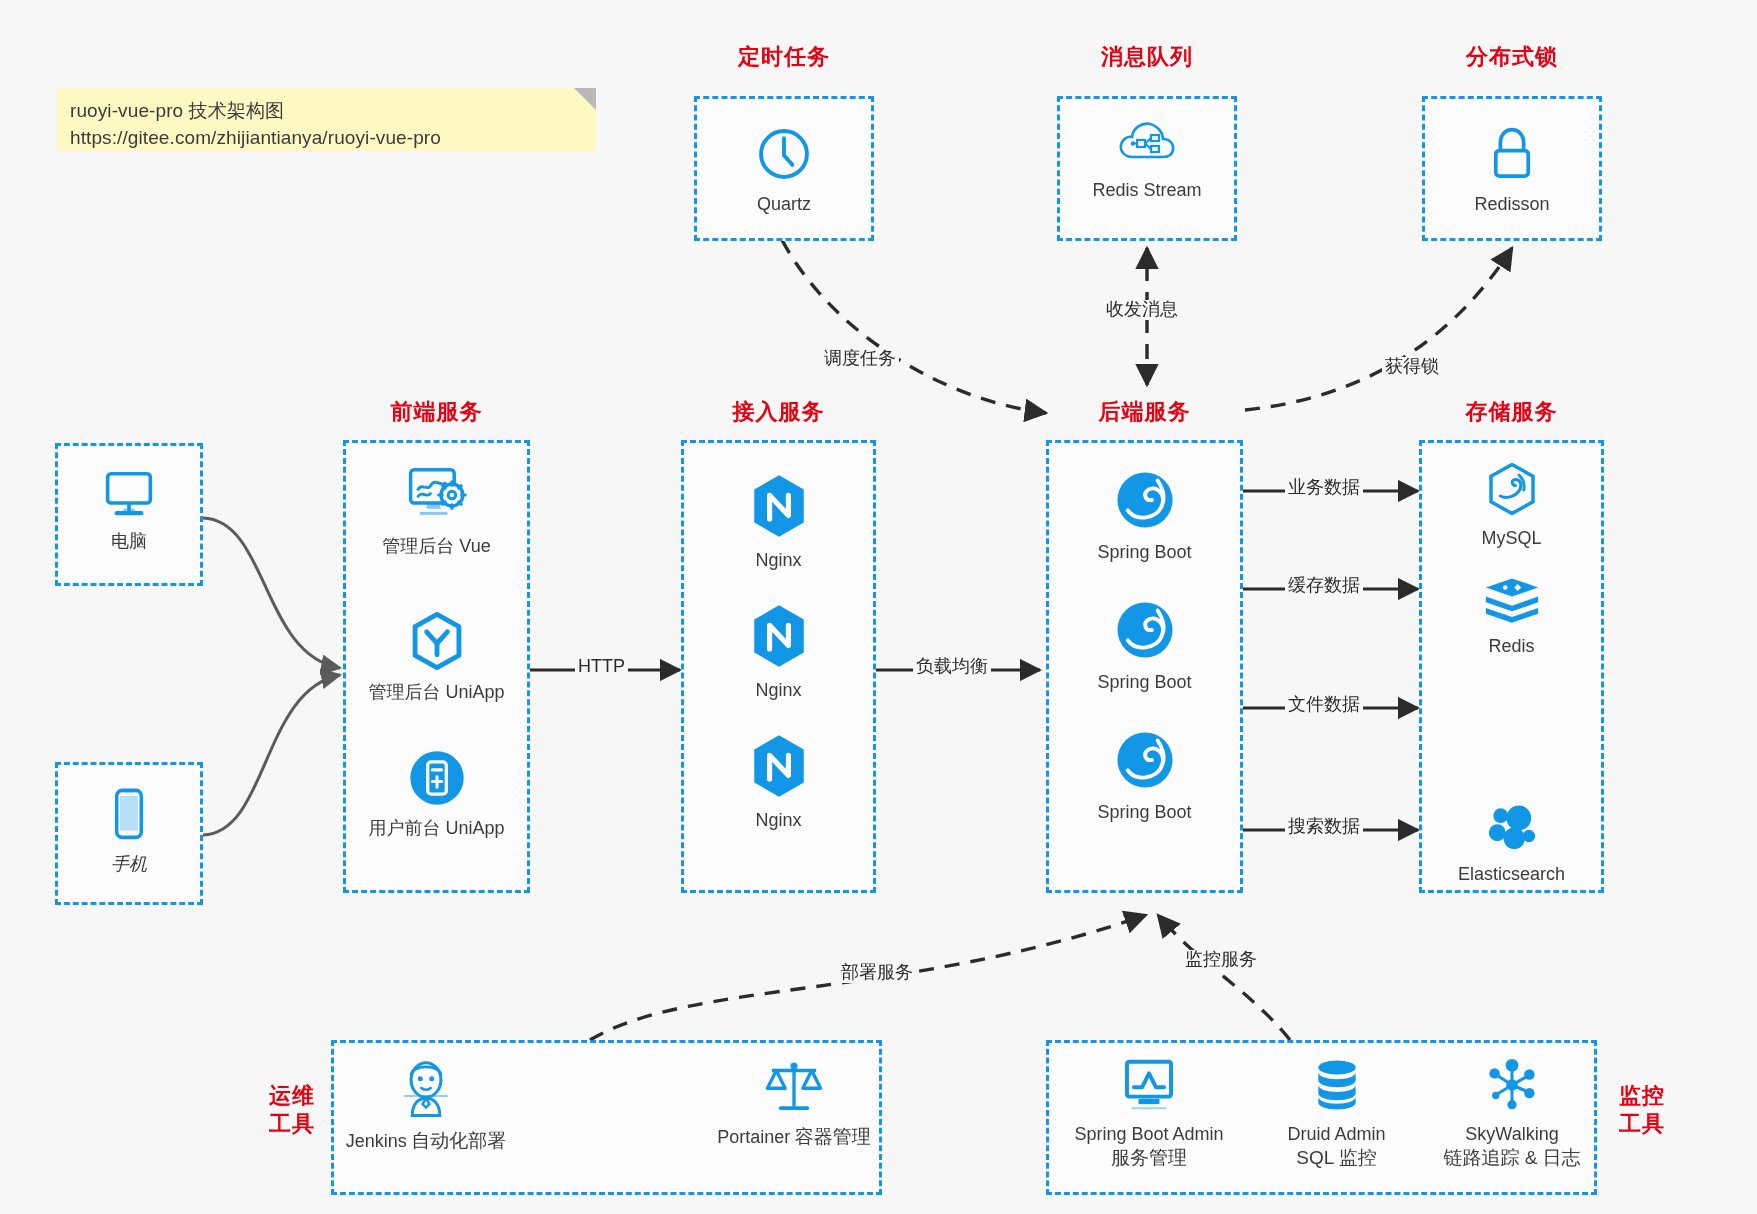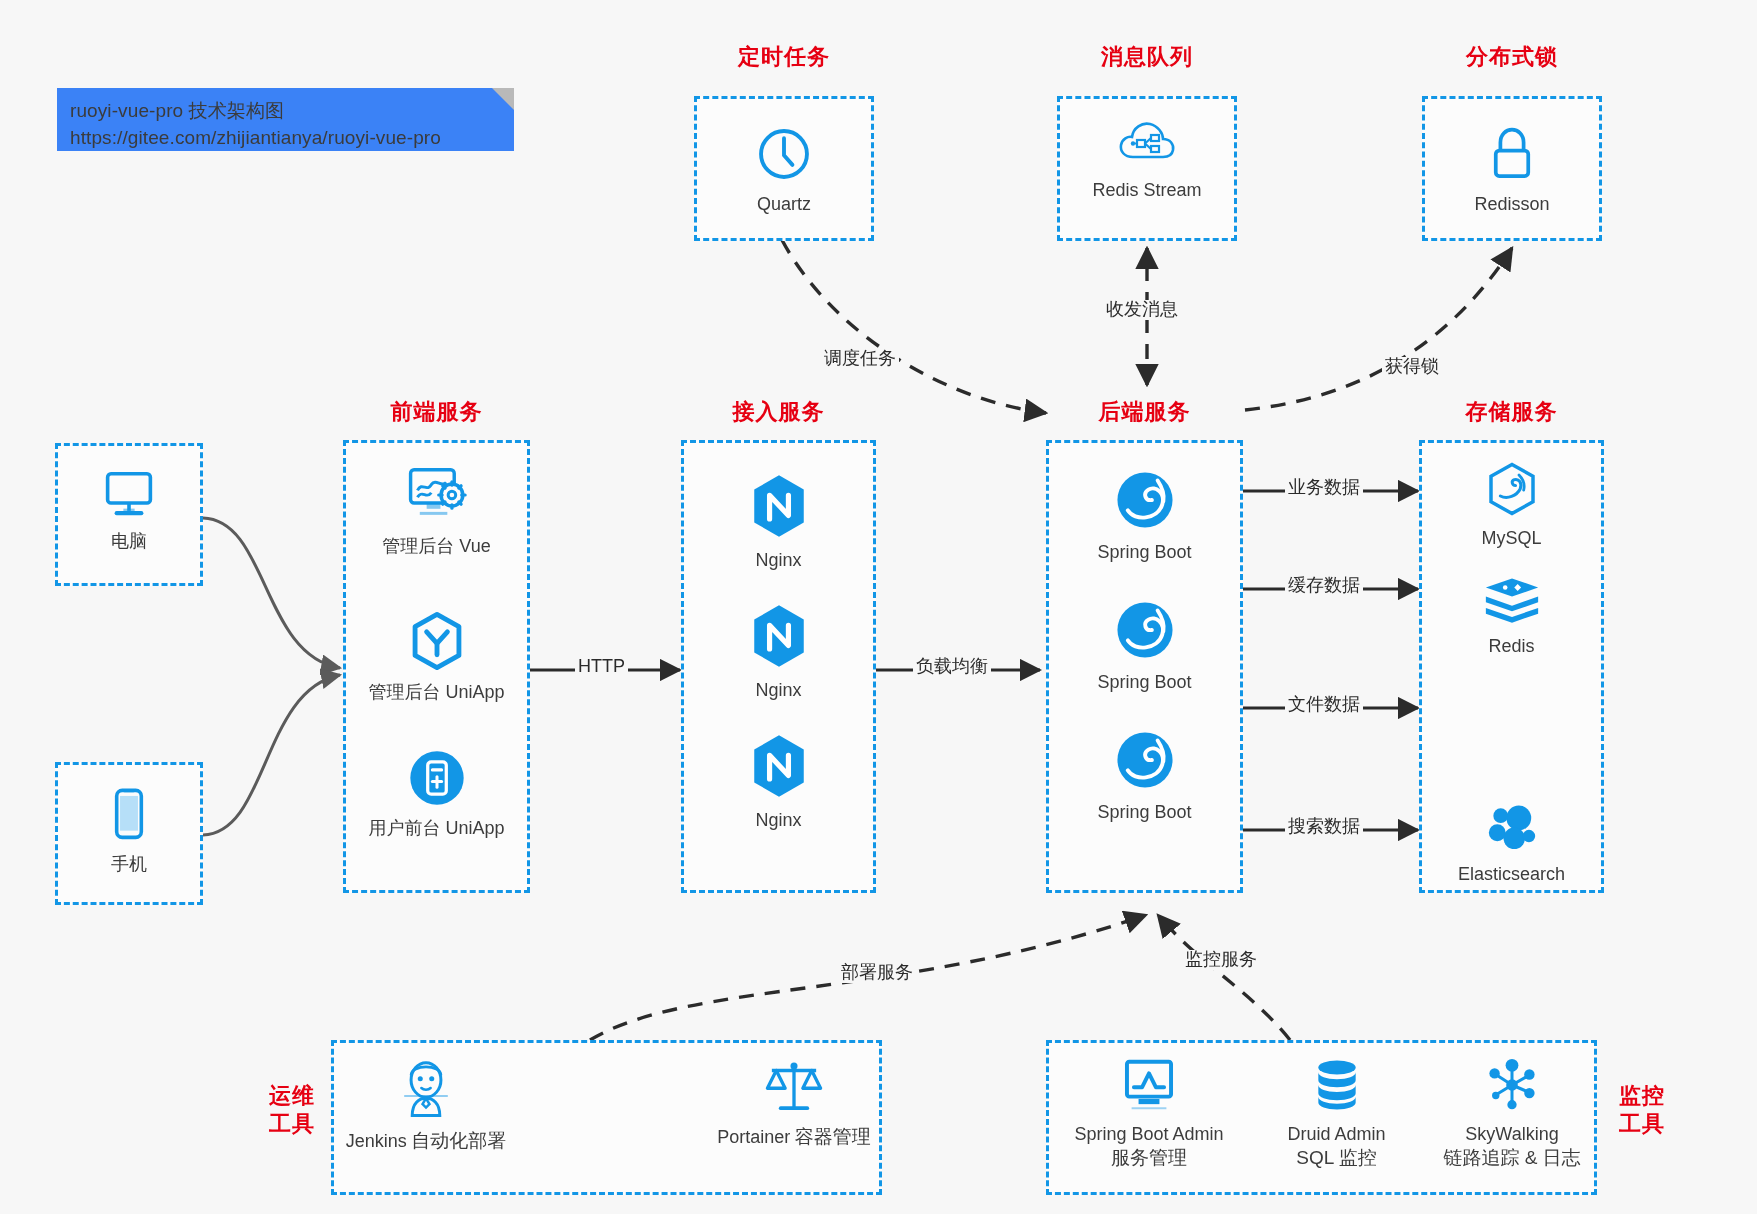--- a/index.html
+++ b/index.html
@@ -8,22 +8,22 @@
     width:1757px; height:1214px;
     background:#f7f7f7;
     font-family:"Liberation Sans","DejaVu Sans",sans-serif;
     position:relative;
     overflow:hidden;
   }
   #stage { position:absolute; left:0; top:0; width:1757px; height:1214px; }
 
   
   .note {
-    position:absolute; left:57px; top:88px; width:457px; height:63px;
-    background:#3b82f6;
+    position:absolute; left:57px; top:88px; width:539px; height:63px;
+    background:#fef9c3;
     padding:10px 0 0 13px;
     font-size:19px; color:#3b3b3b; line-height:1.42;
     letter-spacing:.1px;
   }
   .note .fold {
     position:absolute; right:0; top:0; width:0; height:0;
     border-left:22px solid transparent;
     border-top:22px solid #b9b9b9;
   }
   .note div { white-space:nowrap; }
@@ -169,21 +169,21 @@
           <path d="M24 31 L24 38" stroke="#1296e6" stroke-width="3.2"></path>
           <path d="M13 40 L35 40" stroke="#1296e6" stroke-width="3.6" stroke-linecap="round"></path>
           <rect x="19" y="36" width="10" height="4" fill="#1296e6" opacity=".5"></rect>
         </svg>
       </span>
       <span class="cap">电脑</span>
     </div>
   </div>
 
   <div class="box" style="left:55px; top:762px; width:148px; height:143px;">
-    <div class="node" style="top:22px;">
+    <div class="node" style="top:22px;font-style:italic;">
       <span class="ico">
         <svg width="42" height="56" viewBox="0 0 36 50">
           <rect x="7" y="3" width="22" height="42" rx="5" fill="none" stroke="#1296e6" stroke-width="3.2"></rect>
           <rect x="10" y="8" width="16" height="31" fill="#9fd6f7" opacity=".75"></rect>
           <path d="M14 3.5 L22 3.5" stroke="#1296e6" stroke-width="2.4" stroke-linecap="round"></path>
         </svg>
       </span>
       <span class="cap">手机</span>
     </div>
   </div>

